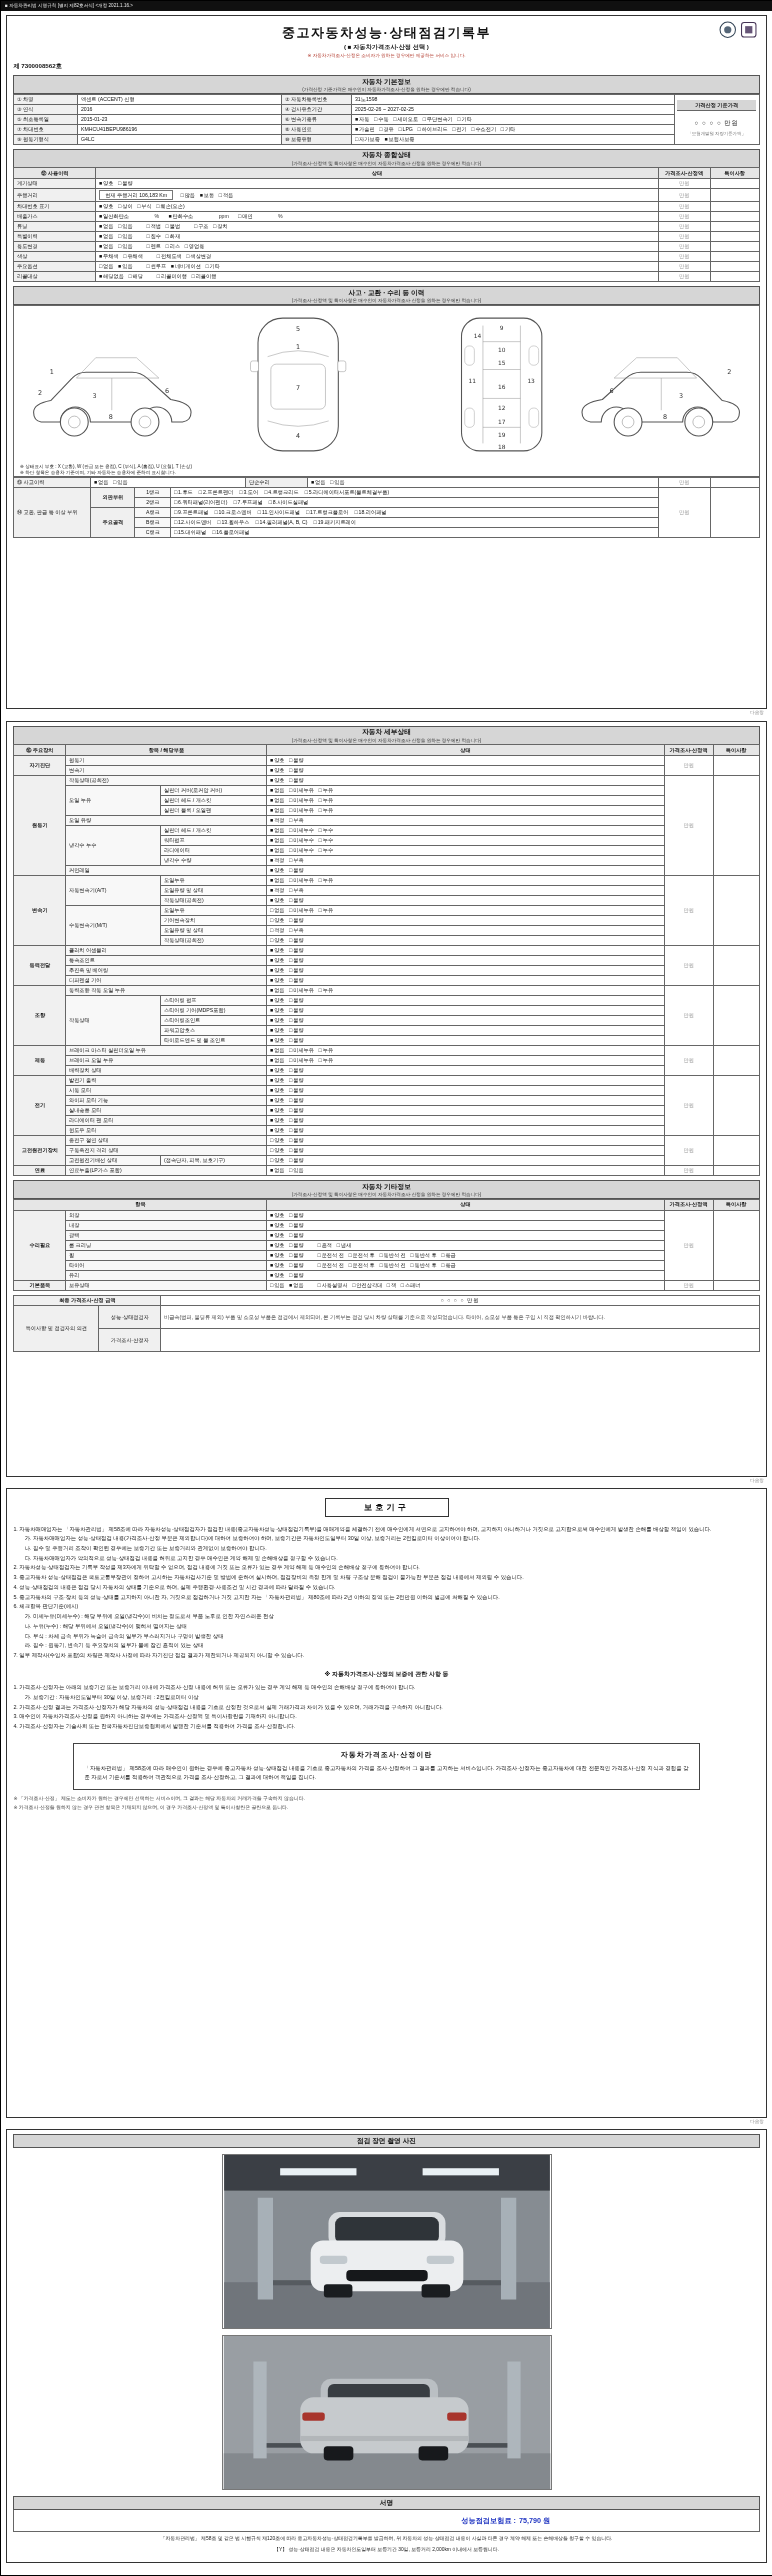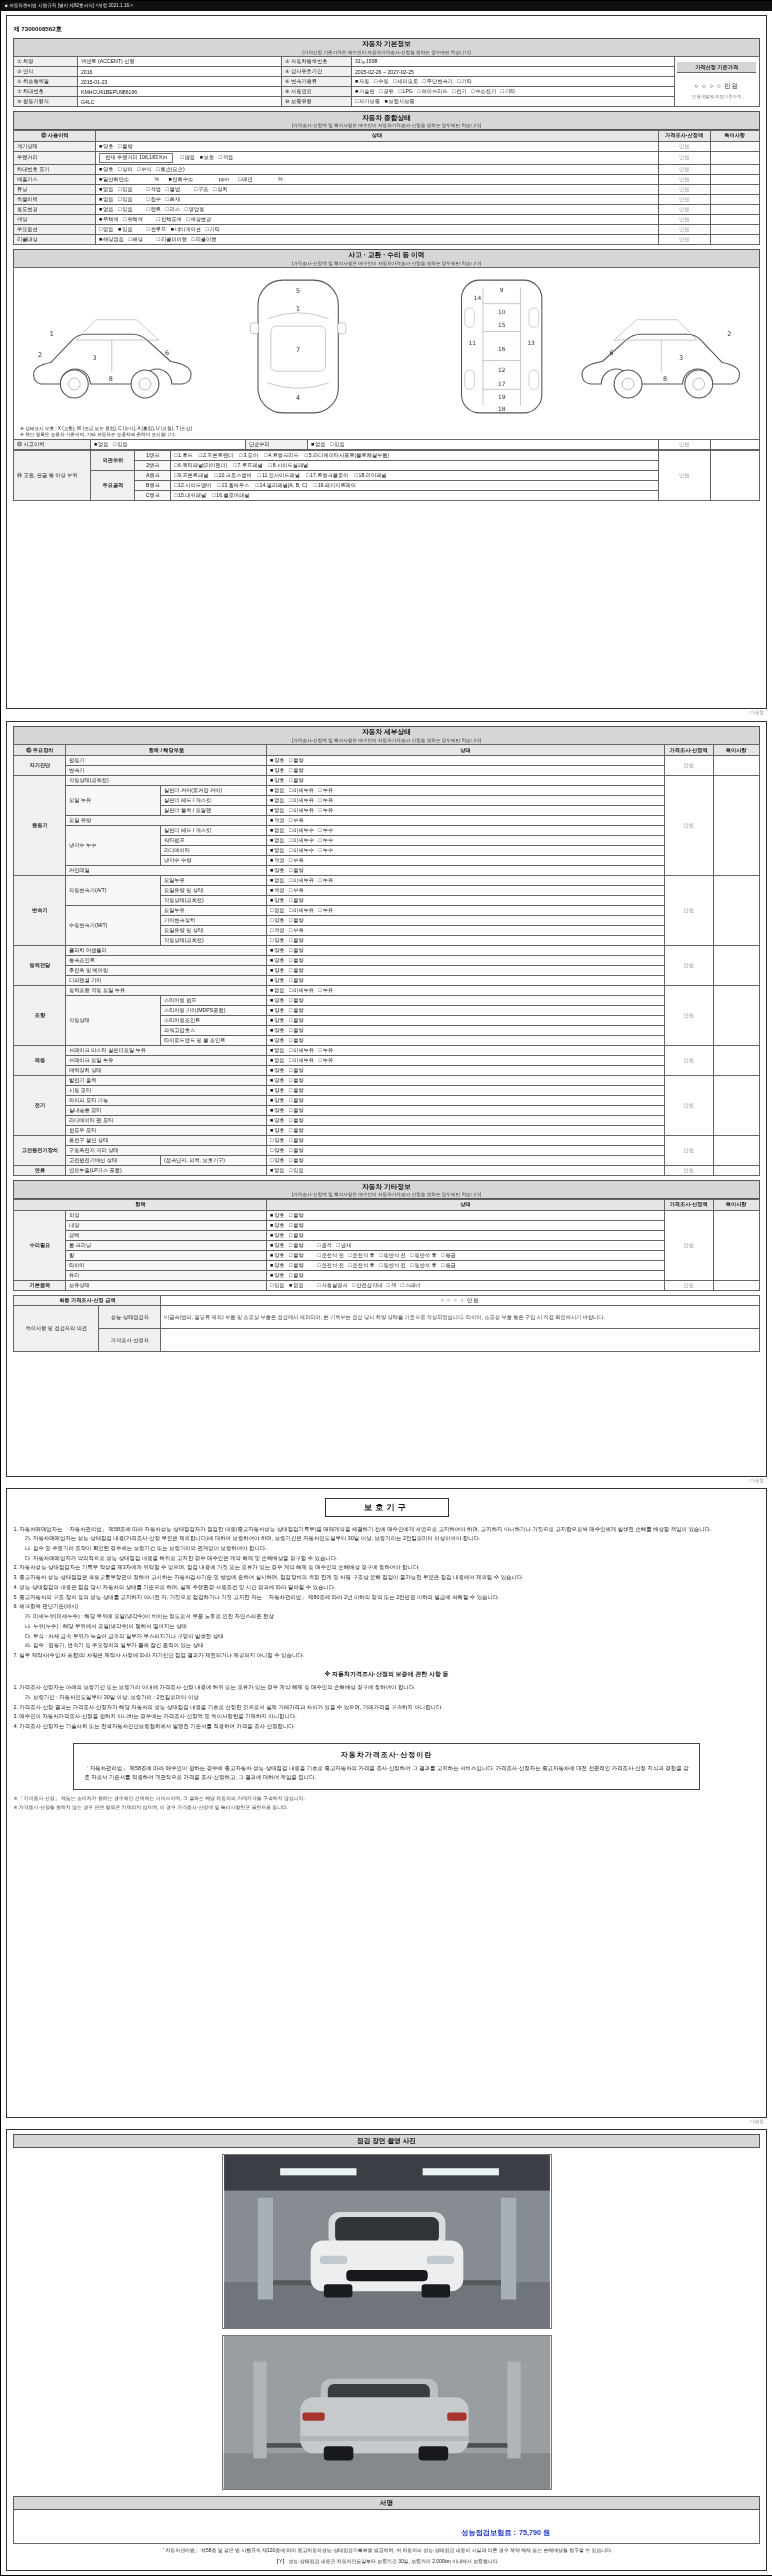--- a/index.html
+++ b/index.html
@@ -60,34 +60,49 @@
   .ntitle{width:124px;margin:5.2px auto 7.2px;border:1px solid #333;text-align:center;font-weight:bold;font-size:8.2px;padding:3.1px 0;letter-spacing:3.1px;}
   .nline{font-size:5.4px;line-height:1.8;color:#161616;}
   .nline.ind{padding-left:11.3px;}
   .nsub-title{font-size:6px;font-weight:bold;text-align:center;margin:9.3px 0 4.1px;}
   .defbox{width:84%;margin:11.3px auto 5.2px;border:1px solid #444;padding:6.2px 10.3px;}
   .defbox-title{text-align:center;font-weight:bold;font-size:7px;margin-bottom:4.1px;letter-spacing:1px;}
   .defbox-text{font-size:5.4px;line-height:1.7;text-align:justify;}
   #notice-notes .nline{font-size:4.9px;color:#333;}
 
   .photo{display:block;margin:6.2px auto;border:0.5px solid #777;}
-  .sign-box{border:0.5px solid #666;border-top:none;height:34px;position:relative;}
+  .sign-box{border:0.5px solid #666;border-top:none;height:22px;position:relative;}
   .fee{position:absolute;right:28%;bottom:5.2px;color:#2136c2;font-weight:bold;font-size:7.2px;}
   .fee .fee-v{margin-left:3.1px;}
   .law{text-align:center;font-size:4.9px;color:#222;margin-top:3.6px;line-height:1.5;}
   svg text{font-family:"DejaVu Sans",sans-serif;}
 </style>
 </head>
 <body>
 
 <div class="topbar">
   <span>■ 자동차관리법 시행규칙 [별지 제82호서식] &lt;개정 2021.1.16.&gt;</span>
 </div>
 
 <div class="page" id="page1">
+  <div class="hdr">
+    <div class="title">중고자동차성능·상태점검기록부</div>
+    <div class="select">( ■ 자동차가격조사·산정 선택 )</div>
+    <div class="select-note">※ 자동차가격조사·산정은 소비자가 원하는 경우에만 제공하는 서비스 입니다.</div>
+    <div class="logos">
+      <svg width="17.5" height="17.5" viewBox="0 0 34 34">
+        <circle cx="17" cy="17" r="15" fill="none" stroke="#345" stroke-width="2"></circle>
+        <circle cx="17" cy="17" r="7" fill="#567"></circle>
+      </svg>
+      <svg width="17.5" height="17.5" viewBox="0 0 34 34">
+        <rect x="3" y="3" width="28" height="28" rx="5" fill="none" stroke="#435" stroke-width="2"></rect>
+        <rect x="10" y="10" width="14" height="14" fill="#657"></rect>
+      </svg>
+    </div>
+  </div>
   <div class="doc-no">제 7300008562호</div>
 
   <div class="band">
     <span class="bt">자동차 기본정보</span>
     <span class="bn">(가격산정 기준가격은 매수인이 자동차가격조사·산정을 원하는 경우에만 적습니다)</span>
   </div>
   <table class="sec">
     <colgroup>
         <col style="width:64px">
         <col style="width:204px">

